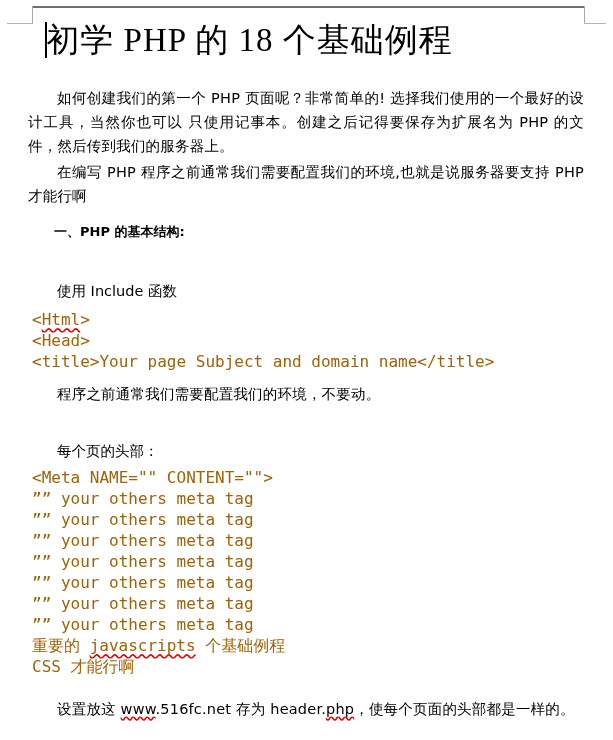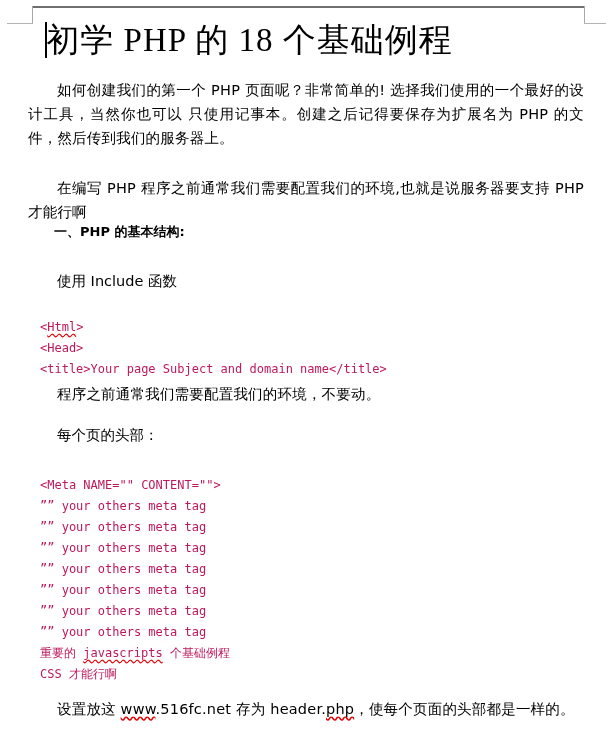--- a/index.html
+++ b/index.html
@@ -102,43 +102,43 @@
     font-size: 14.5px;
     line-height: 22px;
     text-indent: 2em;
     font-family: "DejaVu Sans", "Liberation Sans", sans-serif;
   }
 
   .code {
     position: absolute;
     left: 28px;
     width: 560px;
-    margin: 12px;
+    margin: 4px;
     font-family: "DejaVu Sans Mono", "Liberation Mono", monospace;
-    font-size: 12px;
+    font-size: 16px;
     line-height: 21px;
-    color: #be185d;
+    color: #a16207;
     white-space: pre;
   }
 
   
   .sq {
     text-decoration: underline wavy #e00000;
     text-decoration-skip-ink: none;
     text-underline-offset: 2px;
   }
 
   
-  #p1      { top: 78px; }
-  #p2      { top: 176px; }
+  #p1      { top: 86px; }
+  #p2      { top: 160px; }
   #h1      { top: 221px; }
-  #l-inc   { top: 270px; }
+  #l-inc   { top: 280px; }
   #code1   { top: 305px; }
   #p3      { top: 382px; }
-  #l-head  { top: 424px; }
+  #l-head  { top: 440px; }
   #code2   { top: 463px; }
   #p4      { top: 697px; }
 </style>
 </head>
 <body>
 
 <div id="page-marks">
   <div class="mark-top-rule"></div>
   <div class="mark-v-left"></div>
   <div class="mark-h-left"></div>

